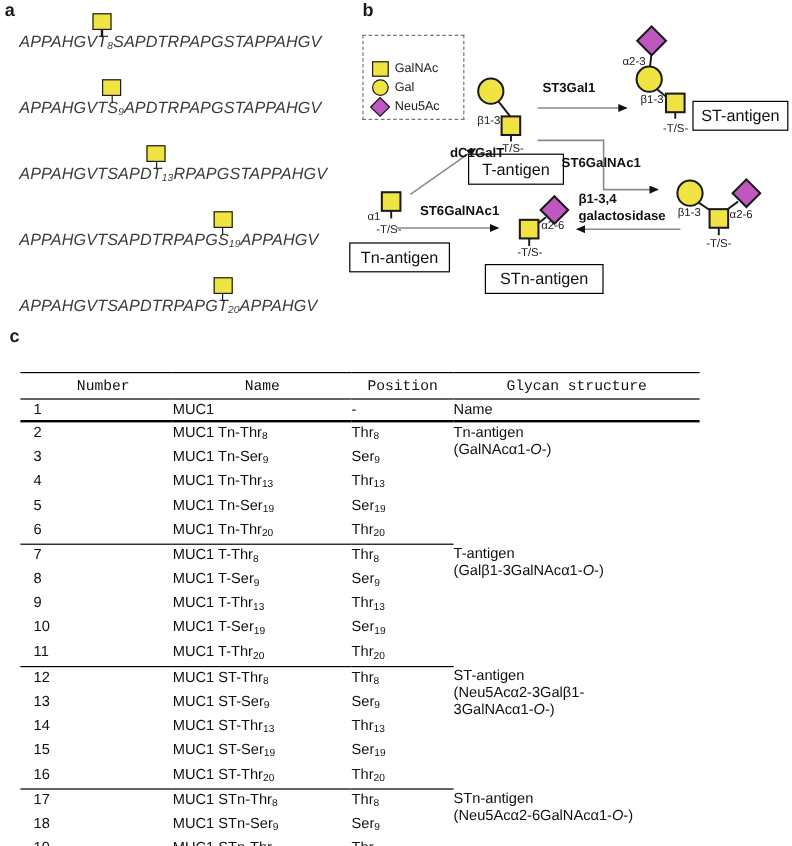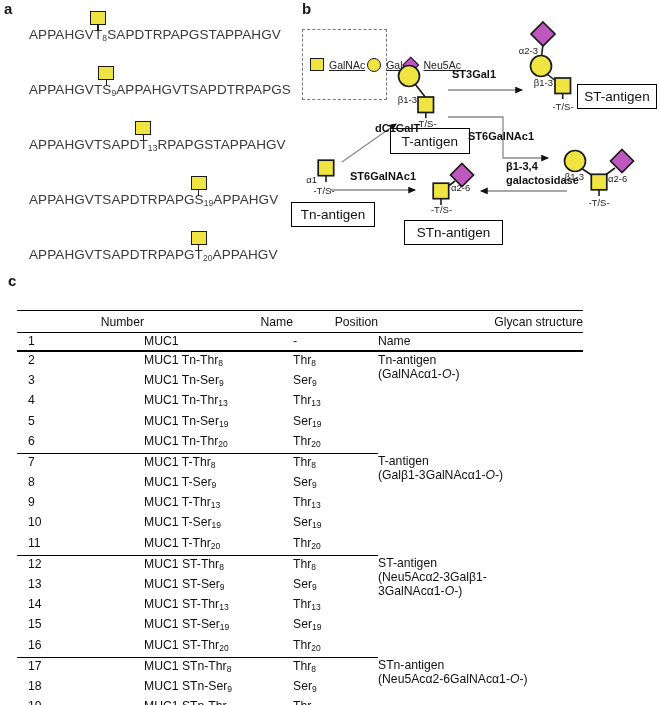--- a/index.html
+++ b/index.html
@@ -1,51 +1,51 @@
 <!DOCTYPE html>
 <html style="--c-yellow: #F0E442; --c-purple: #BE57BE; --c-gray: #8a8a8a;"><head>
 <meta charset="utf-8">
 <style>
   html,body{margin:0;padding:0;background:#fff;}
   body{font-family:"Liberation Sans","DejaVu Sans",sans-serif;color:#1a1a1a;}
   .figure{position:relative;width:660px;height:705px;background:#fff;overflow:hidden;}
   .panel-letter{position:absolute;font-weight:bold;font-size:15px;}
 
   
-  .seq-row{position:absolute;left:29px;white-space:nowrap;font-size:13.5px;color:#3a3a3a;letter-spacing:.1px;}
+  .seq-row{position:absolute;left:16px;white-space:nowrap;font-size:13.5px;color:#3a3a3a;letter-spacing:.1px;font-style:italic;}
   .seq-row sub{font-size:8.5px;vertical-align:-2px;}
   .res{position:relative;display:inline-block;}
   .gmark{position:absolute;left:4px;bottom:12px;transform:translateX(-50%);display:flex;flex-direction:column;align-items:center;}
   .gsq{display:block;width:14px;height:12px;background:var(--c-yellow,#F0E442);border:1.5px solid #1a1a1a;}
   .gstem{display:block;width:1.5px;height:6px;background:#1a1a1a;}
 
   
   .legend{position:absolute;left:302px;top:29px;width:85px;height:71px;border:1.5px dashed #777;
-    display:flex;flex-direction:row;justify-content:space-between;padding:2px 0 2px 5px;box-sizing:border-box;font-size:10.5px;color:#222;text-decoration:underline;}
+    display:flex;flex-direction:column;justify-content:flex-end;padding:2px 0 2px 5px;box-sizing:border-box;font-size:10.5px;color:#222;}
   .leg-row{display:flex;align-items:center;gap:4px;}
   .leg-ic{width:17px;flex:0 0 17px;display:flex;justify-content:center;align-items:center;height:16px;}
   .leg-sq{width:12px;height:11px;background:var(--c-yellow,#F0E442);border:1.5px solid #1a1a1a;}
   .leg-ci{width:12px;height:12px;border-radius:50%;background:var(--c-yellow,#F0E442);border:1.5px solid #1a1a1a;}
   .leg-di{width:9.5px;height:9.5px;transform:rotate(45deg);background:var(--c-purple,#BE57BE);border:1.5px solid #1a1a1a;}
   .abox{position:absolute;border:1.6px solid #000;font-size:13.5px;color:#111;background:#fff;
     display:flex;align-items:center;justify-content:center;box-sizing:border-box;}
   .enz{position:absolute;font-weight:bold;font-size:11px;line-height:13.5px;color:#111;white-space:nowrap;}
   .struct,.overlay{position:absolute;overflow:visible;}
   .sy{fill:var(--c-yellow,#F0E442);stroke:#1a1a1a;stroke-width:1.7;}
   .sp{fill:var(--c-purple,#BE57BE);stroke:#1a1a1a;stroke-width:1.7;}
   .lk{stroke:#1a1a1a;stroke-width:1.6;}
   .stxt{font-family:"Liberation Sans","DejaVu Sans",sans-serif;font-size:9.5px;fill:#222;}
   .arr{fill:none;stroke:var(--c-gray,#8a8a8a);stroke-width:1.3;marker-end:url(#ah);}
 
   
   .c-title{position:absolute;left:28px;top:281px;font-weight:bold;font-size:15.5px;color:#000;white-space:nowrap;}
   .c-title sub{font-size:9.5px;vertical-align:-3px;}
   .tablewrap{position:absolute;left:17px;top:310px;}
   table.muc{border-collapse:collapse;table-layout:fixed;width:566px;font-size:12.2px;color:#111;border-bottom:2.6px solid #000;}
-  table.muc th{font-weight:normal;text-align:right;padding:4px 0 3px;border-top:1.6px solid #000;border-bottom:1.6px solid #000;}
+  table.muc th{font-weight:normal;text-align:center;padding:4px 0 3px;border-top:1.6px solid #000;border-bottom:1.6px solid #000;font-family:Liberation Mono, monospace;}
   table.muc td{padding:1.8px 0;vertical-align:top;line-height:13.6px;}
   table.muc sub{font-size:8.5px;vertical-align:-2px;}
   table.muc .pl{padding-left:11px;}
   tr.end-thick td{border-bottom:2.2px solid #000;}
   tr.end-thin td{border-bottom:1.2px solid #000;}
   td.col-gly{vertical-align:middle;line-height:15.5px;}
   td.col-gly i{font-style:italic;}
 </style>
 </head>
 <body>
@@ -57,21 +57,21 @@
   <div class="panel-letter" style="left:8px;top:272px;">c</div>
 
   <div>
     <div class="seq-row" style="top:27px;"><span>APPAHGV</span><span class="res"><span class="gmark">
             <i class="gsq"></i>
             <i class="gstem"></i>
           </span><span>T</span><sub>8</sub></span><span>SAPDTRPAPGSTAPPAHGV</span></div>
     <div class="seq-row" style="top:82px;"><span>APPAHGVT</span><span class="res"><span class="gmark">
             <i class="gsq"></i>
             <i class="gstem"></i>
-          </span><span>S</span><sub>9</sub></span><span>APPAHGVTSAPDTRPAPGS</span></div>
+          </span><span>S</span><sub>9</sub></span><span>APDTRPAPGSTAPPAHGV</span></div>
     <div class="seq-row" style="top:137px;"><span>APPAHGVTSAPD</span><span class="res"><span class="gmark">
             <i class="gsq"></i>
             <i class="gstem"></i>
           </span><span>T</span><sub>13</sub></span><span>RPAPGSTAPPAHGV</span></div>
     <div class="seq-row" style="top:192px;"><span>APPAHGVTSAPDTRPAPG</span><span class="res"><span class="gmark">
             <i class="gsq"></i>
             <i class="gstem"></i>
           </span><span>S</span><sub>19</sub></span><span>APPAHGV</span></div>
     <div class="seq-row" style="top:247px;"><span>APPAHGVTSAPDTRPAPG</span><span class="res"><span class="gmark">
             <i class="gsq"></i>
@@ -172,21 +172,21 @@
       <span>ST-antigen</span>
     </div>
   <div class="abox" style="left:404px;top:220px;width:99px;height:25px;">
       <span>STn-antigen</span>
     </div>
 
   <div class="enz" style="left:331px;top:122px;margin-left:44px;">dC1GalT</div>
   <div class="enz" style="left:452px;top:68px;text-align:center;">ST3Gal1</div>
   <div class="enz" style="left:468px;top:130px;">ST6GalNAc1</div>
   <div class="enz" style="left:350px;top:170px;">ST6GalNAc1</div>
-  <div class="enz" style="left:506px;top:160px;">
+  <div class="enz" style="left:482px;top:160px;">
     <div>β1-3,4</div>
     <div>galactosidase</div>
   </div>
 
 
   <div class="tablewrap">
     <table class="muc">
       <colgroup>
           <col style="width:127px">
           <col style="width:149px">

